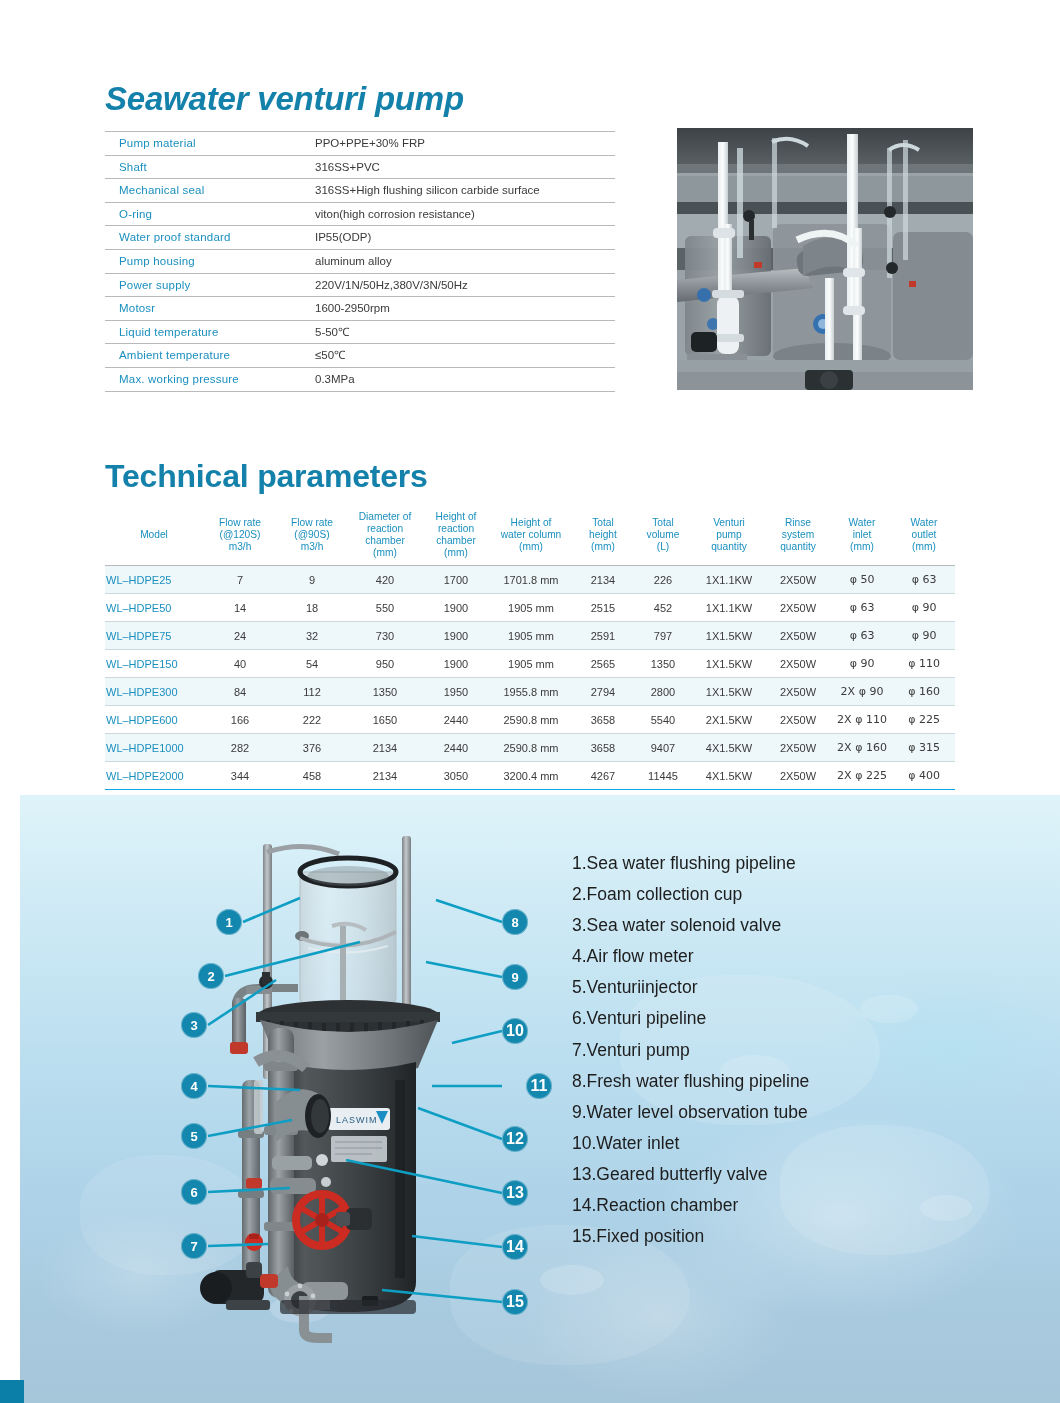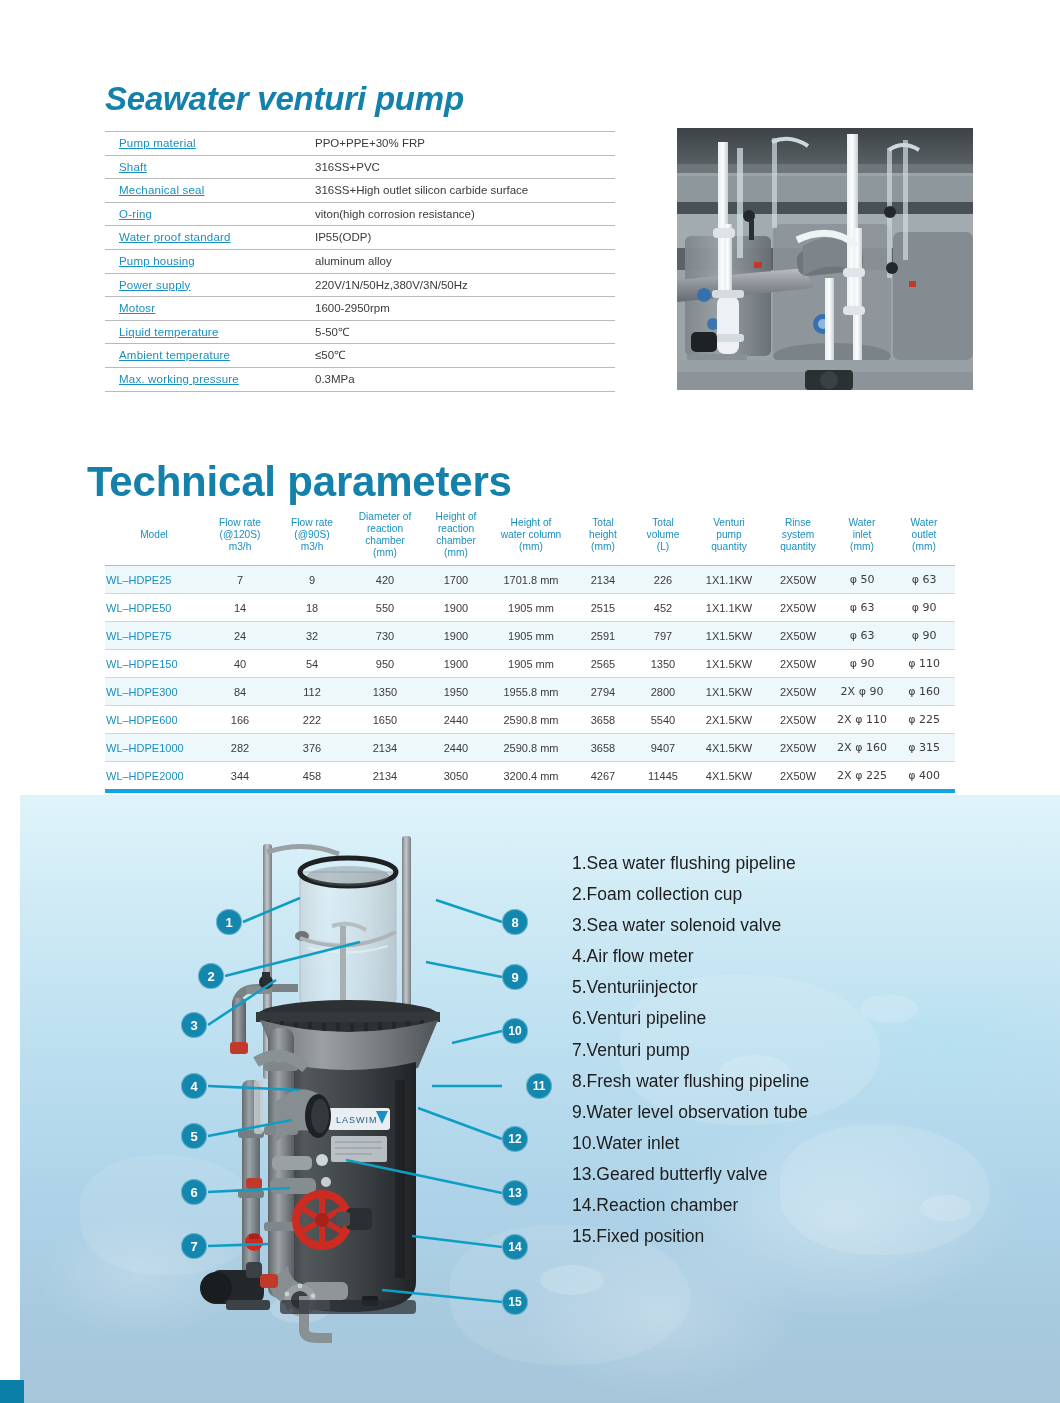--- a/index.html
+++ b/index.html
@@ -27,37 +27,37 @@
   .corner-square{
     position:absolute;left:0px;top:1380px;width:24px;height:23px;background:#0b7fa8;
   }
   .white-left{position:absolute;left:0;top:795px;width:20px;height:608px;background:#fff;}
 
   
   .h-title{
     position:absolute;color:#1481ab;font-weight:bold;letter-spacing:-0.2px;
   }
   #title-1{left:105px;top:80px;font-size:33px;font-style:italic;}
-  #title-2{left:87px;top:458px;font-size:42px;}
+  #title-2{left:105px;top:458px;font-size:32px;}
 
   
   .spec-table{
     position:absolute;left:105px;top:131px;width:510px;
     border-collapse:collapse;
   }
   .spec-table tr{height:23.6px;}
   .spec-table td{
     border-top:1px solid #b9b9b9;
     font-size:11.5px;
     padding:0 0 0 14px;
     vertical-align:middle;
     line-height:1.1;
   }
   .spec-table tr:last-child td{border-bottom:1px solid #b9b9b9;}
-  .spec-table td.k{color:#1a8fbe;width:196px;letter-spacing:.2px;text-decoration:underline;}
+  .spec-table td.k{color:#1a8fbe;width:196px;letter-spacing:.2px;}
   .spec-table td.v{color:#3a3a3a;padding-left:0;}
 
   
   .photo{
     position:absolute;left:677px;top:128px;width:296px;height:262px;
     overflow:hidden;background:#6d7478;
   }
   .photo svg{display:block;}
 
   
@@ -69,35 +69,35 @@
     border-bottom:1px solid #b9b9b9;
   }
   table.params td{
     font-size:11px;color:#3b3b3b;text-align:center;
     height:25px;vertical-align:middle;
     border-bottom:1px solid #ccd8dc;
   }
   table.params td.model{color:#1a8fbe;text-align:left;}
   table.params tbody tr:nth-child(odd){background:#eef7fa;}
   table.params tbody tr:nth-child(even){background:#ffffff;}
-  table.params tbody tr:last-child td{border-bottom:4px solid #0ea5e9;}
+  table.params tbody tr:last-child td{border-bottom:1px solid #0ea5e9;}
   .phi{font-family:"DejaVu Sans",sans-serif;}
 
   
   .diagram{position:absolute;left:150px;top:830px;width:420px;height:520px;}
 
   
   .callout{
     position:absolute;width:26px;height:26px;border-radius:50%;
     background:#1487ae;color:#fff;font-size:13px;font-weight:bold;
     display:flex;align-items:center;justify-content:center;
     box-shadow:0 0 0 1px rgba(255,255,255,.35) inset;
     z-index:6;
   }
-  .callout.wide{font-size:12px;}
+  .callout.wide{font-size:16px;}
 
   
   .legend{position:absolute;left:572px;top:855px;width:420px;}
   .legend div{
     font-size:17.5px;color:#1d1d1d;line-height:1.0;margin-bottom:13.6px;
     white-space:nowrap;
   }
 </style>
 </head>
 <body>
@@ -124,21 +124,21 @@
       <tr>
         <td class="k">Pump  material</td>
         <td class="v">PPO+PPE+30% FRP</td>
       </tr>
       <tr>
         <td class="k">Shaft</td>
         <td class="v">316SS+PVC</td>
       </tr>
       <tr>
         <td class="k">Mechanical  seal</td>
-        <td class="v">316SS+High outlet silicon carbide surface</td>
+        <td class="v">316SS+High flushing silicon carbide surface</td>
       </tr>
       <tr>
         <td class="k">O-ring</td>
         <td class="v">viton(high corrosion resistance)</td>
       </tr>
       <tr>
         <td class="k">Water  proof  standard</td>
         <td class="v">IP55(ODP)</td>
       </tr>
       <tr>

